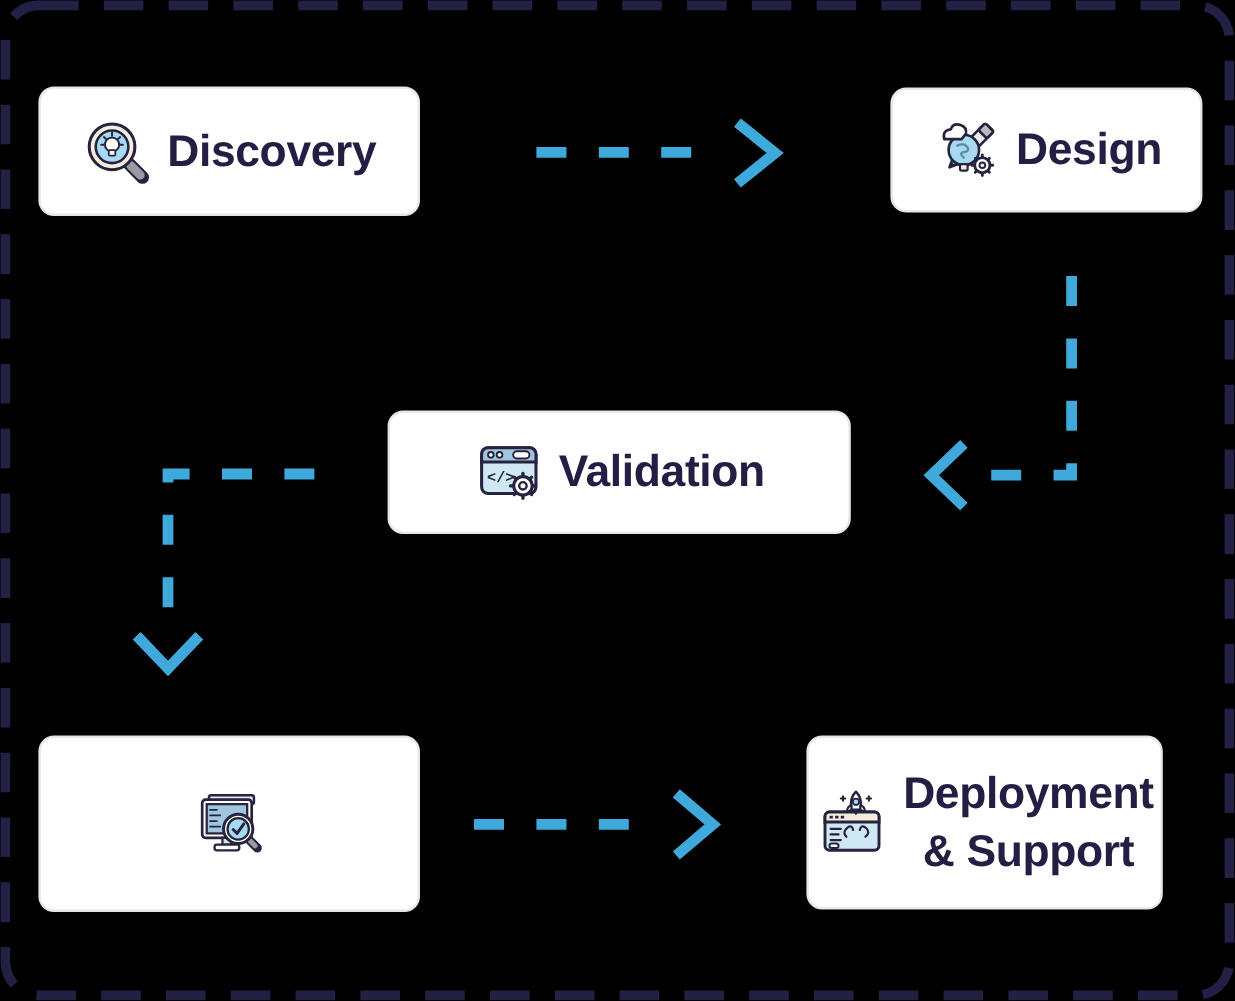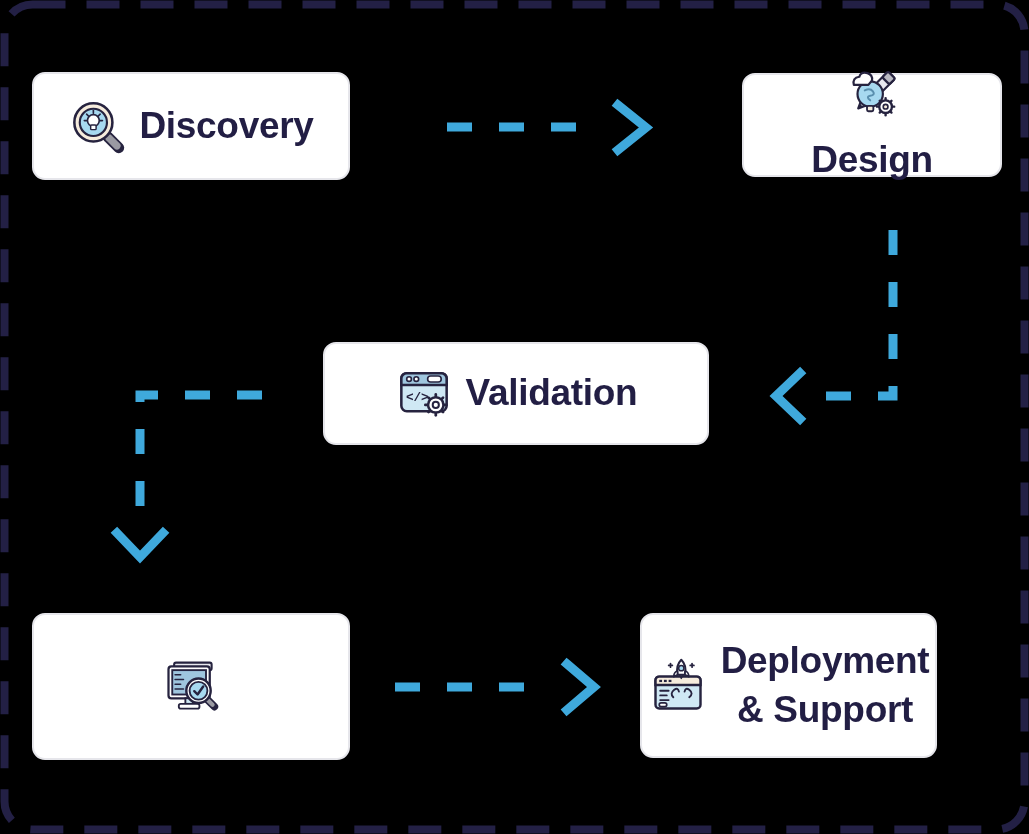--- a/index.html
+++ b/index.html
@@ -36,24 +36,24 @@
     font-size: 37px;
     font-weight: 700;
     line-height: 1.3;
     text-align: center;
     letter-spacing: -0.3px;
     white-space: pre-line;
   }
   .node .icon { flex: 0 0 auto; display: block; }
 
   #node-discovery   { left: 32px;  top: 72px;  width: 318px; height: 108px; }
-  #node-design      { left: 742px; top: 73px;  width: 260px; height: 104px; flex-direction: column; }
+  #node-design      { left: 742px; top: 73px;  width: 260px; height: 104px; }
   #node-development { left: 323px; top: 342px; width: 386px; height: 103px; }
   #node-testing     { left: 32px;  top: 613px; width: 318px; height: 147px; }
-  #node-deployment  { left: 640px; top: 613px; width: 297px; height: 145px; }
+  #node-deployment  { left: 672px; top: 613px; width: 297px; height: 145px; }
 
   .conn { stroke: var(--arrow, #3fa9dc); stroke-width: 9; fill: none; }
   .conn.dashed { stroke-dasharray: 25 27; }
   .head { stroke: var(--arrow, #3fa9dc); stroke-width: 9; fill: none; stroke-linecap: square; stroke-linejoin: miter; }
   .frame { stroke: var(--border-dash, #232045); stroke-width: 8; fill: none; stroke-dasharray: 33 21; }
 </style>
 </head>
 <body style="--arrow: #3fa9dc; --border-dash: #232045; --node-bg: #ffffff; --node-text: #221e44; --background: #000000;">
 
 <div class="canvas">

